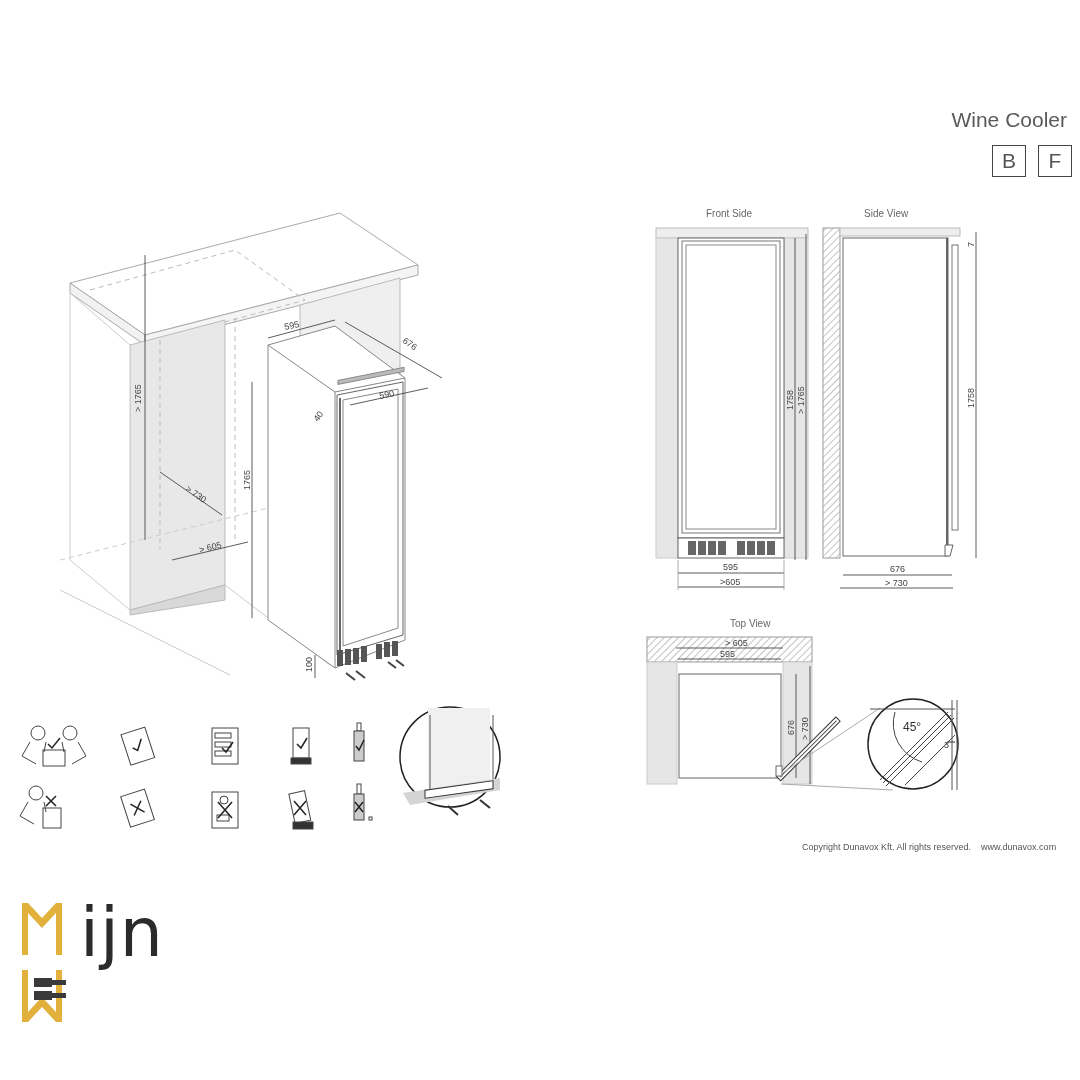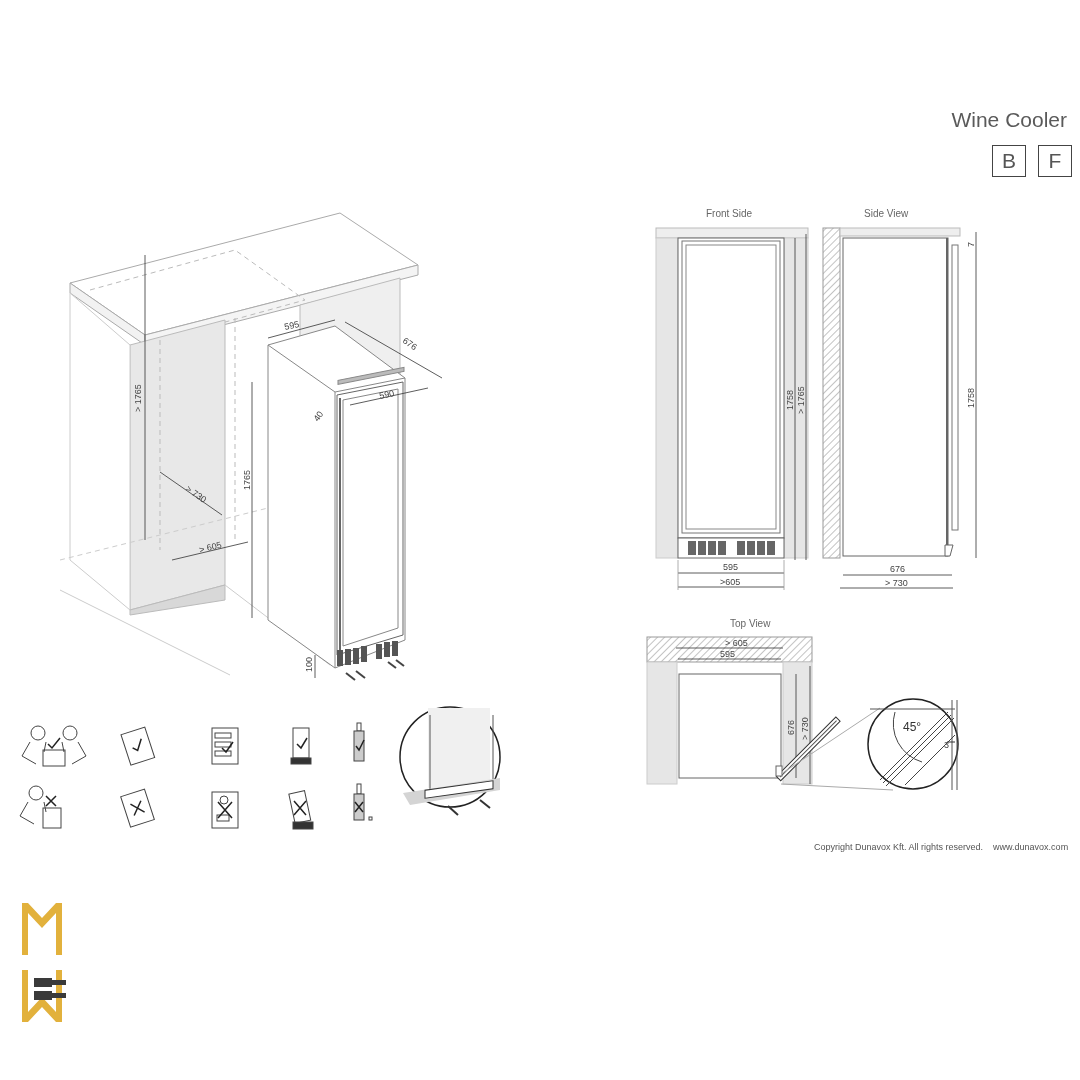--- a/index.html
+++ b/index.html
@@ -3,21 +3,21 @@
 <meta charset="utf-8">
 <style>
   html,body{margin:0;padding:0;background:#ffffff;}
   body{width:1080px;height:1080px;position:relative;overflow:hidden;font-family:"Liberation Sans",sans-serif;color:#555;}
   .abs{position:absolute;}
   #title{left:932px;top:108px;width:135px;text-align:right;font-size:21px;color:#5a5a5a;}
   .badge{top:145px;width:34px;height:32px;border:1.5px solid #444;box-sizing:border-box;font-size:21px;color:#555;text-align:center;line-height:30px;}
   #badge-b{left:992px;}
   #badge-f{left:1038px;}
   .view-label{font-size:10px;color:#666;}
-  #copyright{left:802px;top:842px;font-size:9px;color:#555;white-space:nowrap;margin-left:12px;}
+  #copyright{left:802px;top:842px;font-size:9px;color:#555;white-space:nowrap;}
   svg{position:absolute;left:0;top:0;}
   .dim{font-family:"Liberation Sans",sans-serif;font-size:9px;fill:#444;}
   #logo{left:20px;top:898px;}
   .logo-line{font-family:"DejaVu Sans",sans-serif;font-size:68px;color:#2b2b2b;line-height:70px;height:72px;white-space:nowrap;letter-spacing:1px;}
   .logo-line span.txt{display:inline-block;vertical-align:top;}
   .logo-mark{display:inline-block;width:60px;height:72px;vertical-align:top;position:relative;}
 </style>
 </head>
 <body>
 
@@ -286,15 +286,15 @@
 
 <div class="abs view-label" style="left:706px;top:208px;">Front Side</div>
 <div class="abs view-label" style="left:864px;top:208px;">Side View</div>
 <div class="abs view-label" style="left:717px;top:618px;margin-left:13px;">Top View</div>
 
 <div id="copyright" class="abs">
   <span>Copyright Dunavox Kft. All rights reserved.</span>&nbsp;&nbsp;&nbsp;&nbsp;<span>www.dunavox.com</span>
 </div>
 
 <div id="logo" class="abs">
-  <div class="logo-line"><span class="logo-mark"></span></div>
+  <div class="logo-line"><span class="logo-mark"></span><span class="txt">ijn</span></div>
   <div class="logo-line"><span class="logo-mark"></span></div>
 </div>
 
 </body></html>

